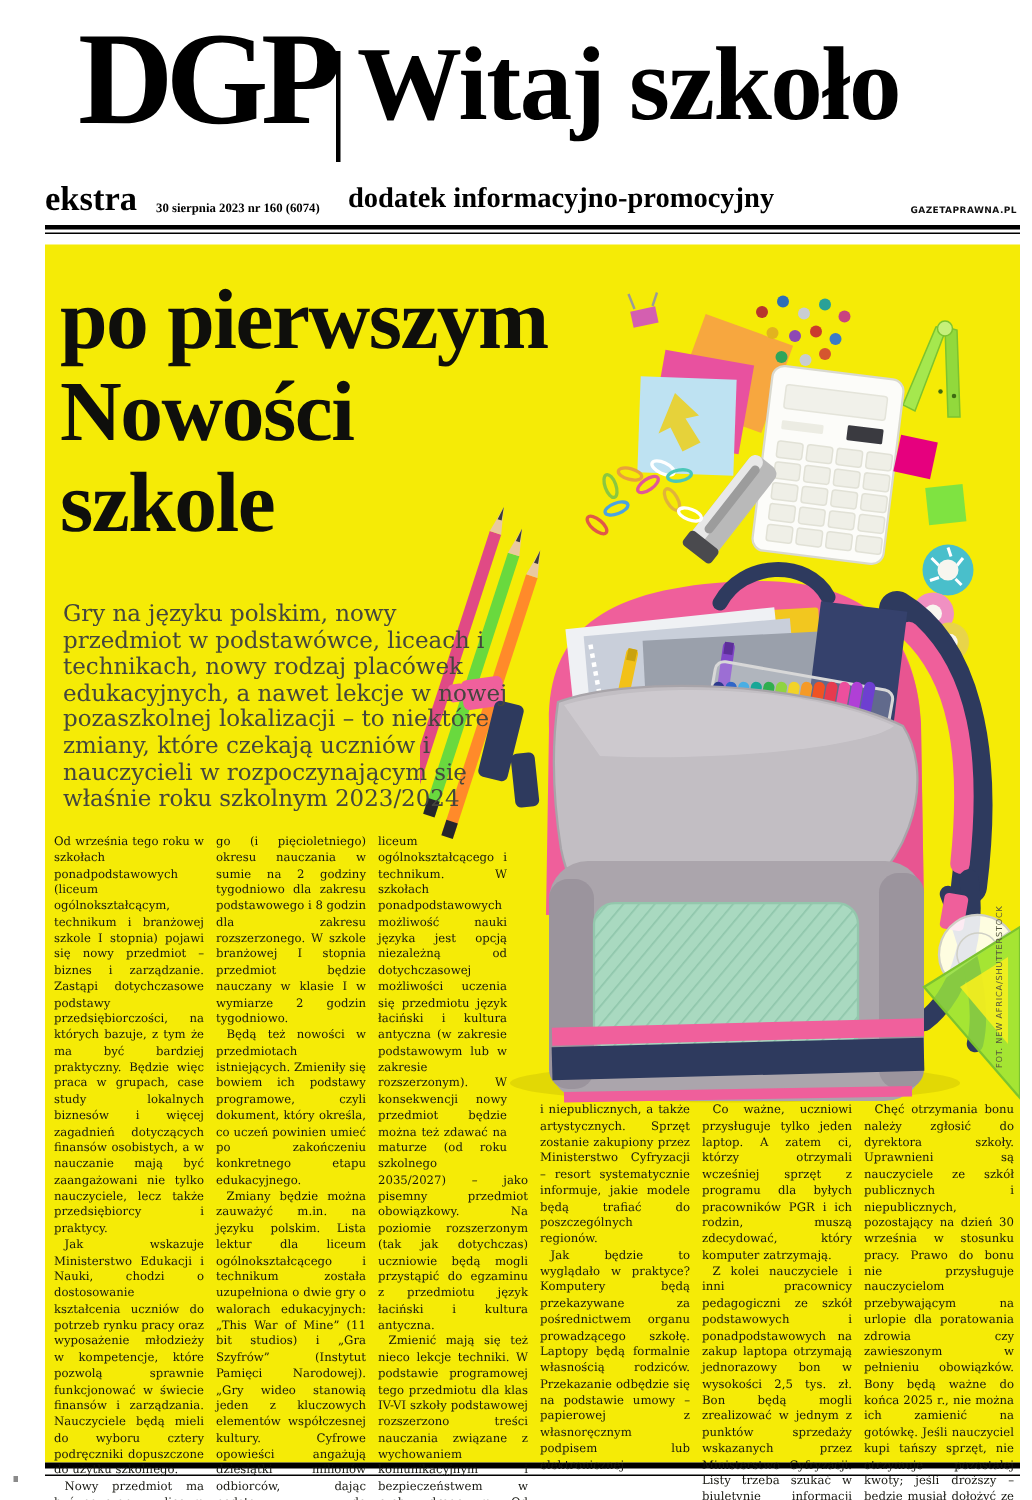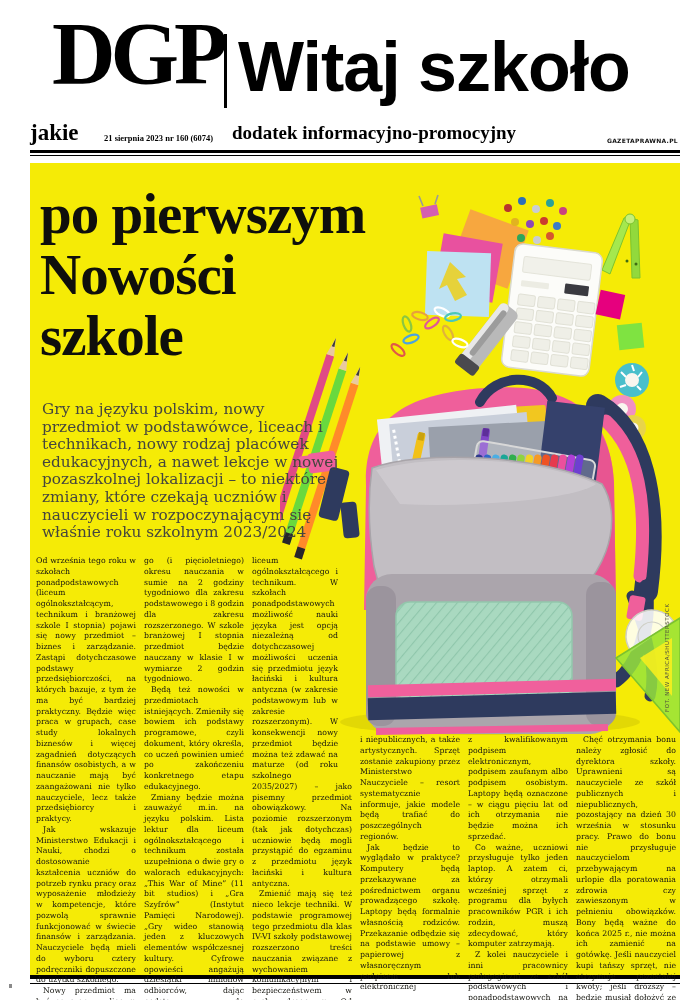--- a/index.html
+++ b/index.html
@@ -4,21 +4,21 @@
 <style>
   html,body{margin:0;padding:0;}
   body{width:688px;height:1000px;background:#ffffff;position:relative;overflow:hidden;
        font-family:"Liberation Serif", serif;}
   .abs{position:absolute;}
 
   
   .logo{left:28px;top:10px;font-family:"Liberation Serif",serif;font-weight:900;
         font-size:88px;letter-spacing:-5px;color:#000;line-height:1;margin-left:24px;}
   .logo-divider{left:224px;top:34px;width:2.5px;height:74px;background:#000;}
-  .edition-title{left:238px;top:32px;font-family:Liberation Sans, sans-serif;font-weight:700;
+  .edition-title{left:238px;top:22px;font-family:Liberation Serif, serif;font-weight:700;
         font-size:70px;letter-spacing:-1px;color:#000;line-height:1;}
   .edition{left:30px;top:121px;font-weight:700;font-size:23px;line-height:1;color:#000;}
   .issue{left:104px;top:133px;font-weight:700;font-size:8.5px;color:#000;}
   .supplement{left:232px;top:122px;font-weight:700;font-size:19px;color:#000;}
   .site{right:10px;top:137px;font-family:"DejaVu Sans",sans-serif;font-weight:700;
         font-size:6px;letter-spacing:.3px;color:#111;}
   .rule-a{left:30px;width:650px;top:150px;height:2.5px;background:#000;}
   .rule-b{left:30px;width:650px;top:155px;height:1px;background:#000;}
 
   
@@ -45,22 +45,22 @@
   .photo-credit{left:664px;top:712px;transform:rotate(-90deg);transform-origin:0 0;
         font-family:"DejaVu Sans",sans-serif;font-size:5.5px;letter-spacing:.5px;
         color:#56563e;white-space:nowrap;z-index:2;}
 </style>
 </head>
 <body>
 
 <div class="abs logo">DGP</div>
 <div class="abs logo-divider"></div>
 <div class="abs edition-title">Witaj szkoło</div>
-<div class="abs edition">jakie</div>
-<div class="abs issue">21 sierpnia 2023 nr 160 (6074)</div>
+<div class="abs edition">ekstra</div>
+<div class="abs issue">30 sierpnia 2023 nr 160 (6074)</div>
 <div class="abs supplement">dodatek informacyjno-promocyjny</div>
 <div class="abs site">GAZETAPRAWNA.PL</div>
 <div class="abs rule-a"></div>
 <div class="abs rule-b"></div>
 
 <div class="abs yellow"></div>
 
 <svg class="abs collage" viewBox="0 0 400 582" xmlns="http://www.w3.org/2000/svg">
   <defs>
     <pattern id="mesh" width="8" height="8" patternUnits="userSpaceOnUse" patternTransform="rotate(40)">
@@ -272,25 +272,24 @@
       <p>go (i pięcioletniego) okresu nauczania w sumie na 2 godziny tygodniowo dla zakresu podstawowego i 8 godzin dla zakresu rozszerzonego. W szkole branżowej I stopnia przedmiot będzie nauczany w klasie I w wymiarze 2 godzin tygodniowo.</p>
       <p class="ind">Będą też nowości w przedmiotach istniejących. Zmieniły się bowiem ich podstawy programowe, czyli dokument, który określa, co uczeń powinien umieć po zakończeniu konkretnego etapu edukacyjnego.</p>
       <p class="ind">Zmiany będzie można zauważyć m.in. na języku polskim. Lista lektur dla liceum ogólnokształcącego i technikum została uzupełniona o dwie gry o walorach edukacyjnych: „This War of Mine” (11 bit studios) i „Gra Szyfrów” (Instytut Pamięci Narodowej). „Gry wideo stanowią jeden z kluczowych elementów współczesnej kultury. Cyfrowe opowieści angażują dziesiątki milionów odbiorców, dając podstawy do przeżywania pasjonujących opowieści” – uzasadniało swoją decyzję ministerstwo. Wskazane gry można znaleźć na Zintegrowanej Platformie Edukacyjnej www.zpe.gov.pl, gdzie dostępne są bezpłatnie.</p>
     </div>
   <div class="col" id="c3">
       <p class="narrow">liceum ogólnokształcącego i technikum. W szkołach ponadpodstawowych możliwość nauki języka jest opcją niezależną od dotychczasowej możliwości uczenia się przedmiotu język łaciński i kultura antyczna (w zakresie podstawowym lub w zakresie rozszerzonym). W konsekwencji nowy przedmiot będzie można też zdawać na maturze (od roku szkolnego</p>
       <p>2035/2027) – jako pisemny przedmiot obowiązkowy. Na poziomie rozszerzonym (tak jak dotychczas) uczniowie będą mogli przystąpić do egzaminu z przedmiotu język łaciński i kultura antyczna.</p>
       <p class="ind">Zmienić mają się też nieco lekcje techniki. W podstawie programowej tego przedmiotu dla klas IV-VI szkoły podstawowej rozszerzono treści nauczania związane z wychowaniem komunikacyjnym i bezpieczeństwem w ruchu drogowym. Od września zmiany będą obowiązywać tylko w klasie IV szkoły podstawowej, w kolejnych latach wejdą do następnych klas.</p>
     </div>
   <div class="col" id="c4">
-      <p>i niepublicznych, a także artystycznych. Sprzęt zostanie zakupiony przez Ministerstwo Nauczyciele – resort systematycznie informuje, jakie modele będą trafiać do poszczególnych regionów.</p>
+      <p>i niepublicznych, a także artystycznych. Sprzęt zostanie zakupiony przez Ministerstwo Cyfryzacji – resort systematycznie informuje, jakie modele będą trafiać do poszczególnych regionów.</p>
       <p class="ind">Jak będzie to wyglądało w praktyce? Komputery będą przekazywane za pośrednictwem organu prowadzącego szkołę. Laptopy będą formalnie własnością rodziców. Przekazanie odbędzie się na podstawie umowy – papierowej z własnoręcznym podpisem lub elektronicznej</p>
     </div>
   <div class="col" id="c5">
-      <p>z kwalifikowanym podpisem elektronicznym, podpisem zaufanym albo podpisem osobistym. Laptopy będą oznaczone – w ciągu pięciu lat od ich otrzymania nie będzie można ich sprzedać.</p>
       <p class="ind">Co ważne, uczniowi przysługuje tylko jeden laptop. A zatem ci, którzy otrzymali wcześniej sprzęt z programu dla byłych pracowników PGR i ich rodzin, muszą zdecydować, który komputer zatrzymają.</p>
       <p class="ind">Z kolei nauczyciele i inni pracownicy pedagogiczni ze szkół podstawowych i ponadpodstawowych na zakup laptopa otrzymają jednorazowy bon w wysokości 2,5 tys. zł. Bon będą mogli zrealizować w jednym z punktów sprzedaży wskazanych przez Ministerstwo Cyfryzacji. Listy trzeba szukać w biuletynie informacji publicznej MC;</p>
     </div>
   <div class="col" id="c6">
       <p class="ind">Chęć otrzymania bonu należy zgłosić do dyrektora szkoły. Uprawnieni są nauczyciele ze szkół publicznych i niepublicznych, pozostający na dzień 30 września w stosunku pracy. Prawo do bonu nie przysługuje nauczycielom przebywającym na urlopie dla poratowania zdrowia czy zawieszonym w pełnieniu obowiązków. Bony będą ważne do końca 2025 r., nie można ich zamienić na gotówkę. Jeśli nauczyciel kupi tańszy sprzęt, nie otrzymuje pozostałej kwoty; jeśli droższy – będzie musiał dołożyć ze swojej kieszeni.</p>
     </div>
 </div>
 
 <div class="abs photo-credit">FOT. NEW AFRICA/SHUTTERSTOCK</div>
 

